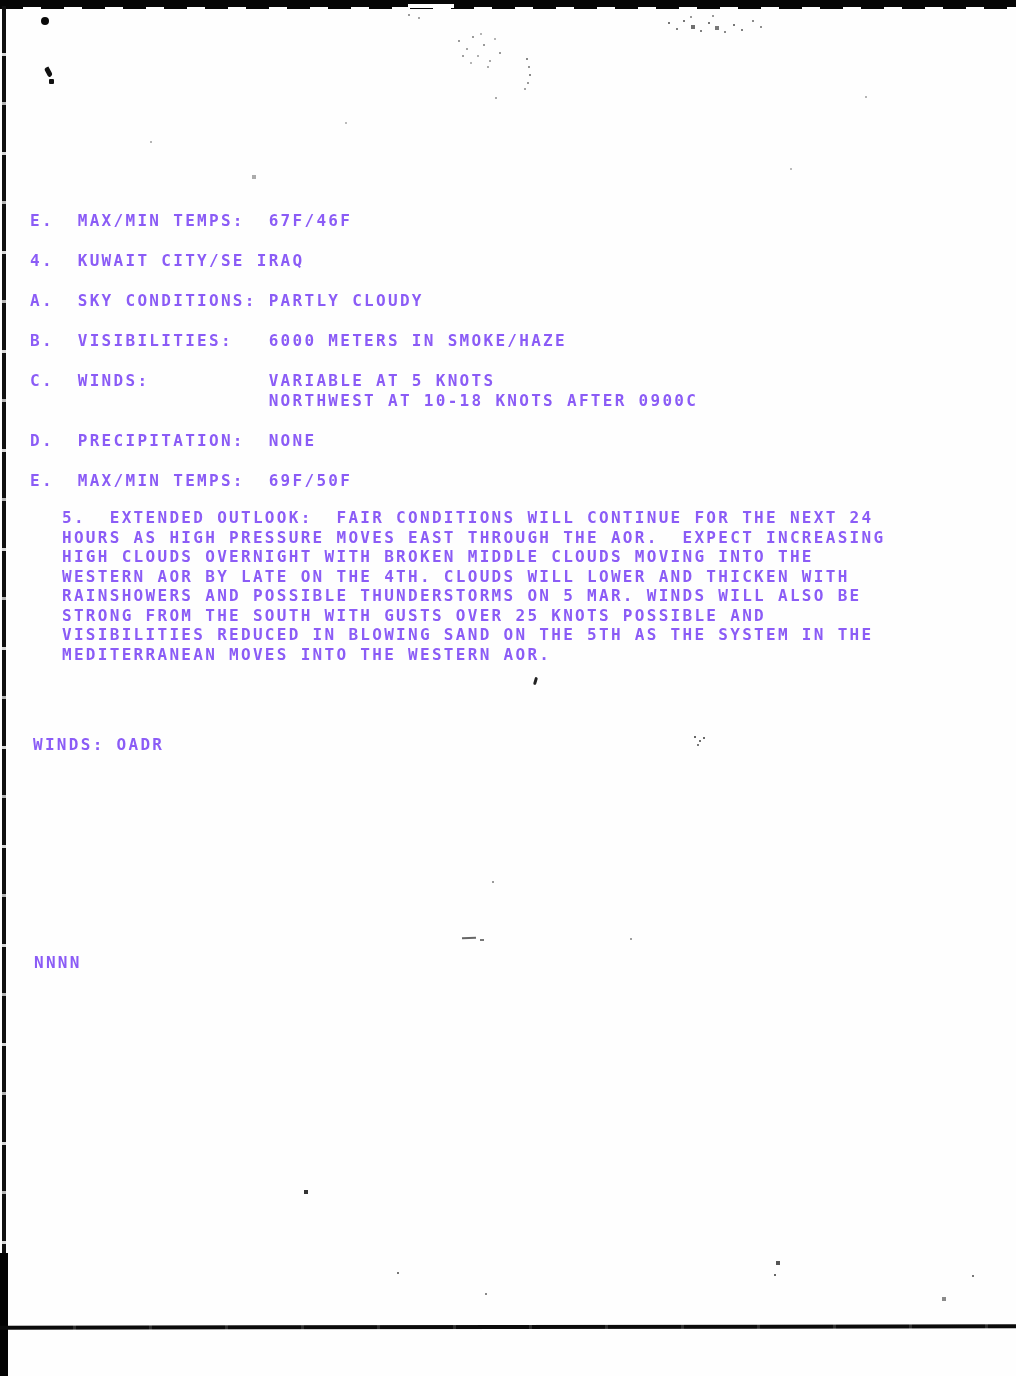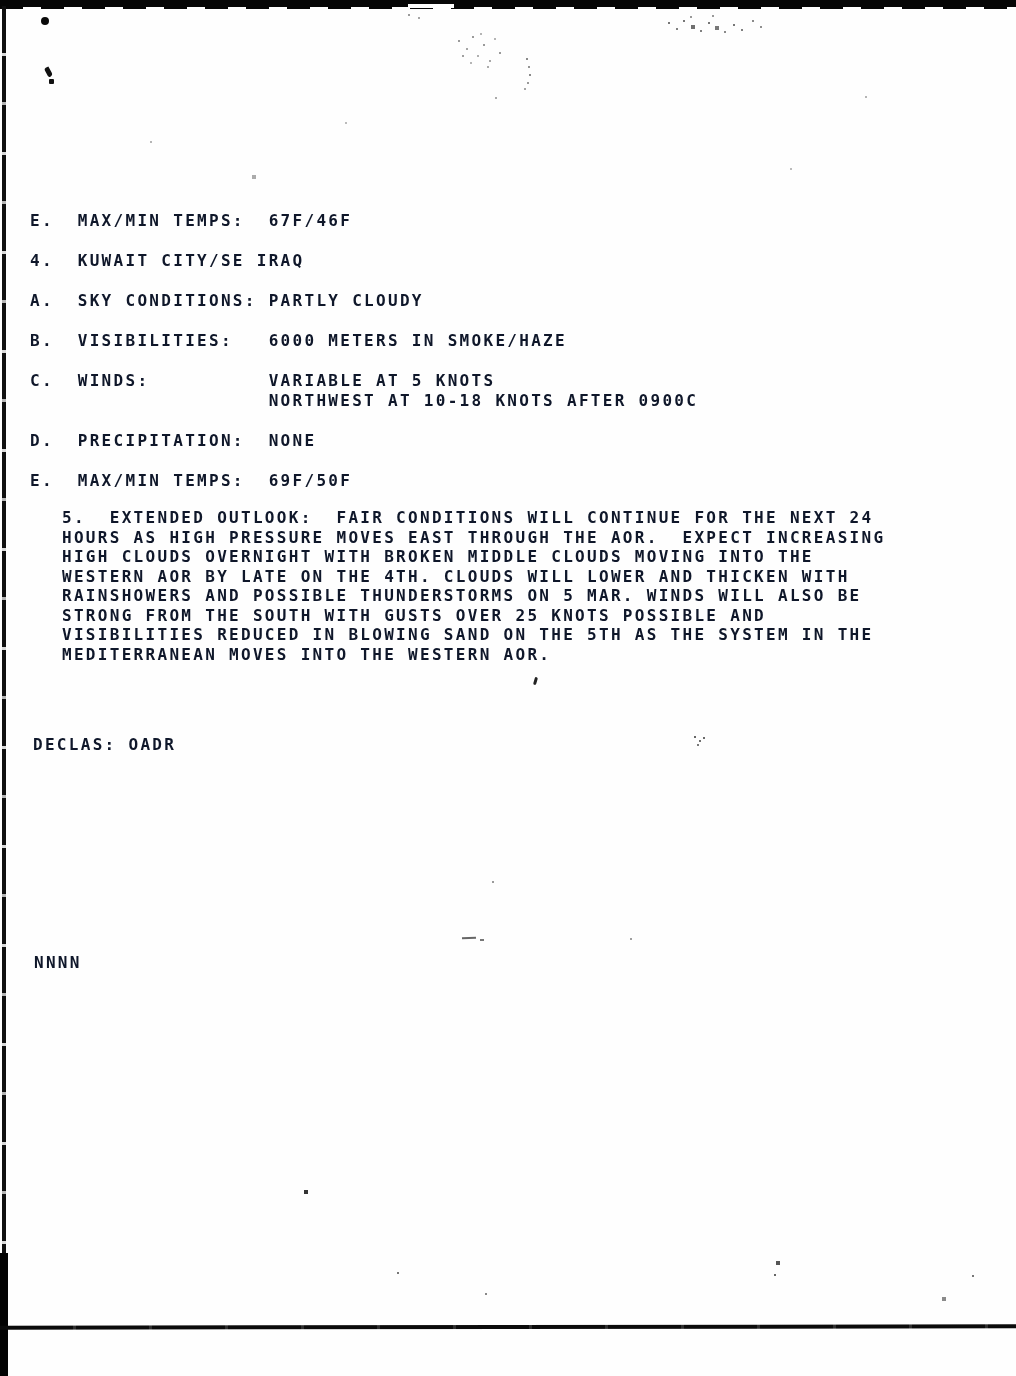--- a/index.html
+++ b/index.html
@@ -16,21 +16,21 @@
   }
   .page {
     position: absolute;
     left: 0; top: 0;
     width: 1016px; height: 1376px;
     background: #fefefe;
   }
   
   .textblock {
     position: absolute;
-    color: #0f172a;
+    color: #8b5cf6;
     font-size: 16px;
     font-weight: bold;
     letter-spacing: 2.3px;
     white-space: pre;
   }
   .line { display: block; white-space: pre; }
   #list-block   { left: 30px; top: 211px; }
   #list-block .line    { height: 20px; line-height: 20px; }
   #outlook-block{ left: 30px; top: 508px; margin-left: 32px; }
   #outlook-block .line { height: 19.5px; line-height: 19.5px; }
@@ -139,21 +139,21 @@
   <div class="artifact comma-dot"></div>
   <div class="artifact para-tick"></div>
   <div class="artifact dash-mark"></div>
   <div class="artifact dash-mark2"></div>
   <div class="artifact noise"></div>
 
   <div class="textblock" id="list-block"><div class="line">E.  MAX/MIN TEMPS:  67F/46F</div><div class="line"></div><div class="line">4.  KUWAIT CITY/SE IRAQ</div><div class="line"></div><div class="line">A.  SKY CONDITIONS: PARTLY CLOUDY</div><div class="line"></div><div class="line">B.  VISIBILITIES:   6000 METERS IN SMOKE/HAZE</div><div class="line"></div><div class="line">C.  WINDS:          VARIABLE AT 5 KNOTS</div><div class="line">                    NORTHWEST AT 10-18 KNOTS AFTER 0900C</div><div class="line"></div><div class="line">D.  PRECIPITATION:  NONE</div><div class="line"></div><div class="line">E.  MAX/MIN TEMPS:  69F/50F</div></div>
   <div class="textblock" id="outlook-block"><div class="line">5.  EXTENDED OUTLOOK:  FAIR CONDITIONS WILL CONTINUE FOR THE NEXT 24</div><div class="line">HOURS AS HIGH PRESSURE MOVES EAST THROUGH THE AOR.  EXPECT INCREASING</div><div class="line">HIGH CLOUDS OVERNIGHT WITH BROKEN MIDDLE CLOUDS MOVING INTO THE</div><div class="line">WESTERN AOR BY LATE ON THE 4TH. CLOUDS WILL LOWER AND THICKEN WITH</div><div class="line">RAINSHOWERS AND POSSIBLE THUNDERSTORMS ON 5 MAR. WINDS WILL ALSO BE</div><div class="line">STRONG FROM THE SOUTH WITH GUSTS OVER 25 KNOTS POSSIBLE AND</div><div class="line">VISIBILITIES REDUCED IN BLOWING SAND ON THE 5TH AS THE SYSTEM IN THE</div><div class="line">MEDITERRANEAN MOVES INTO THE WESTERN AOR.</div></div>
 
   <div class="textblock" id="declas-block">
-    <div class="line">DECLAS: OADR</div>
+    <div class="line">WINDS: OADR</div>
   </div>
 
 
   <div class="textblock" id="eom-block">
     <div class="line">NNNN</div>
   </div>
 
 </div>
 
 </body></html>

